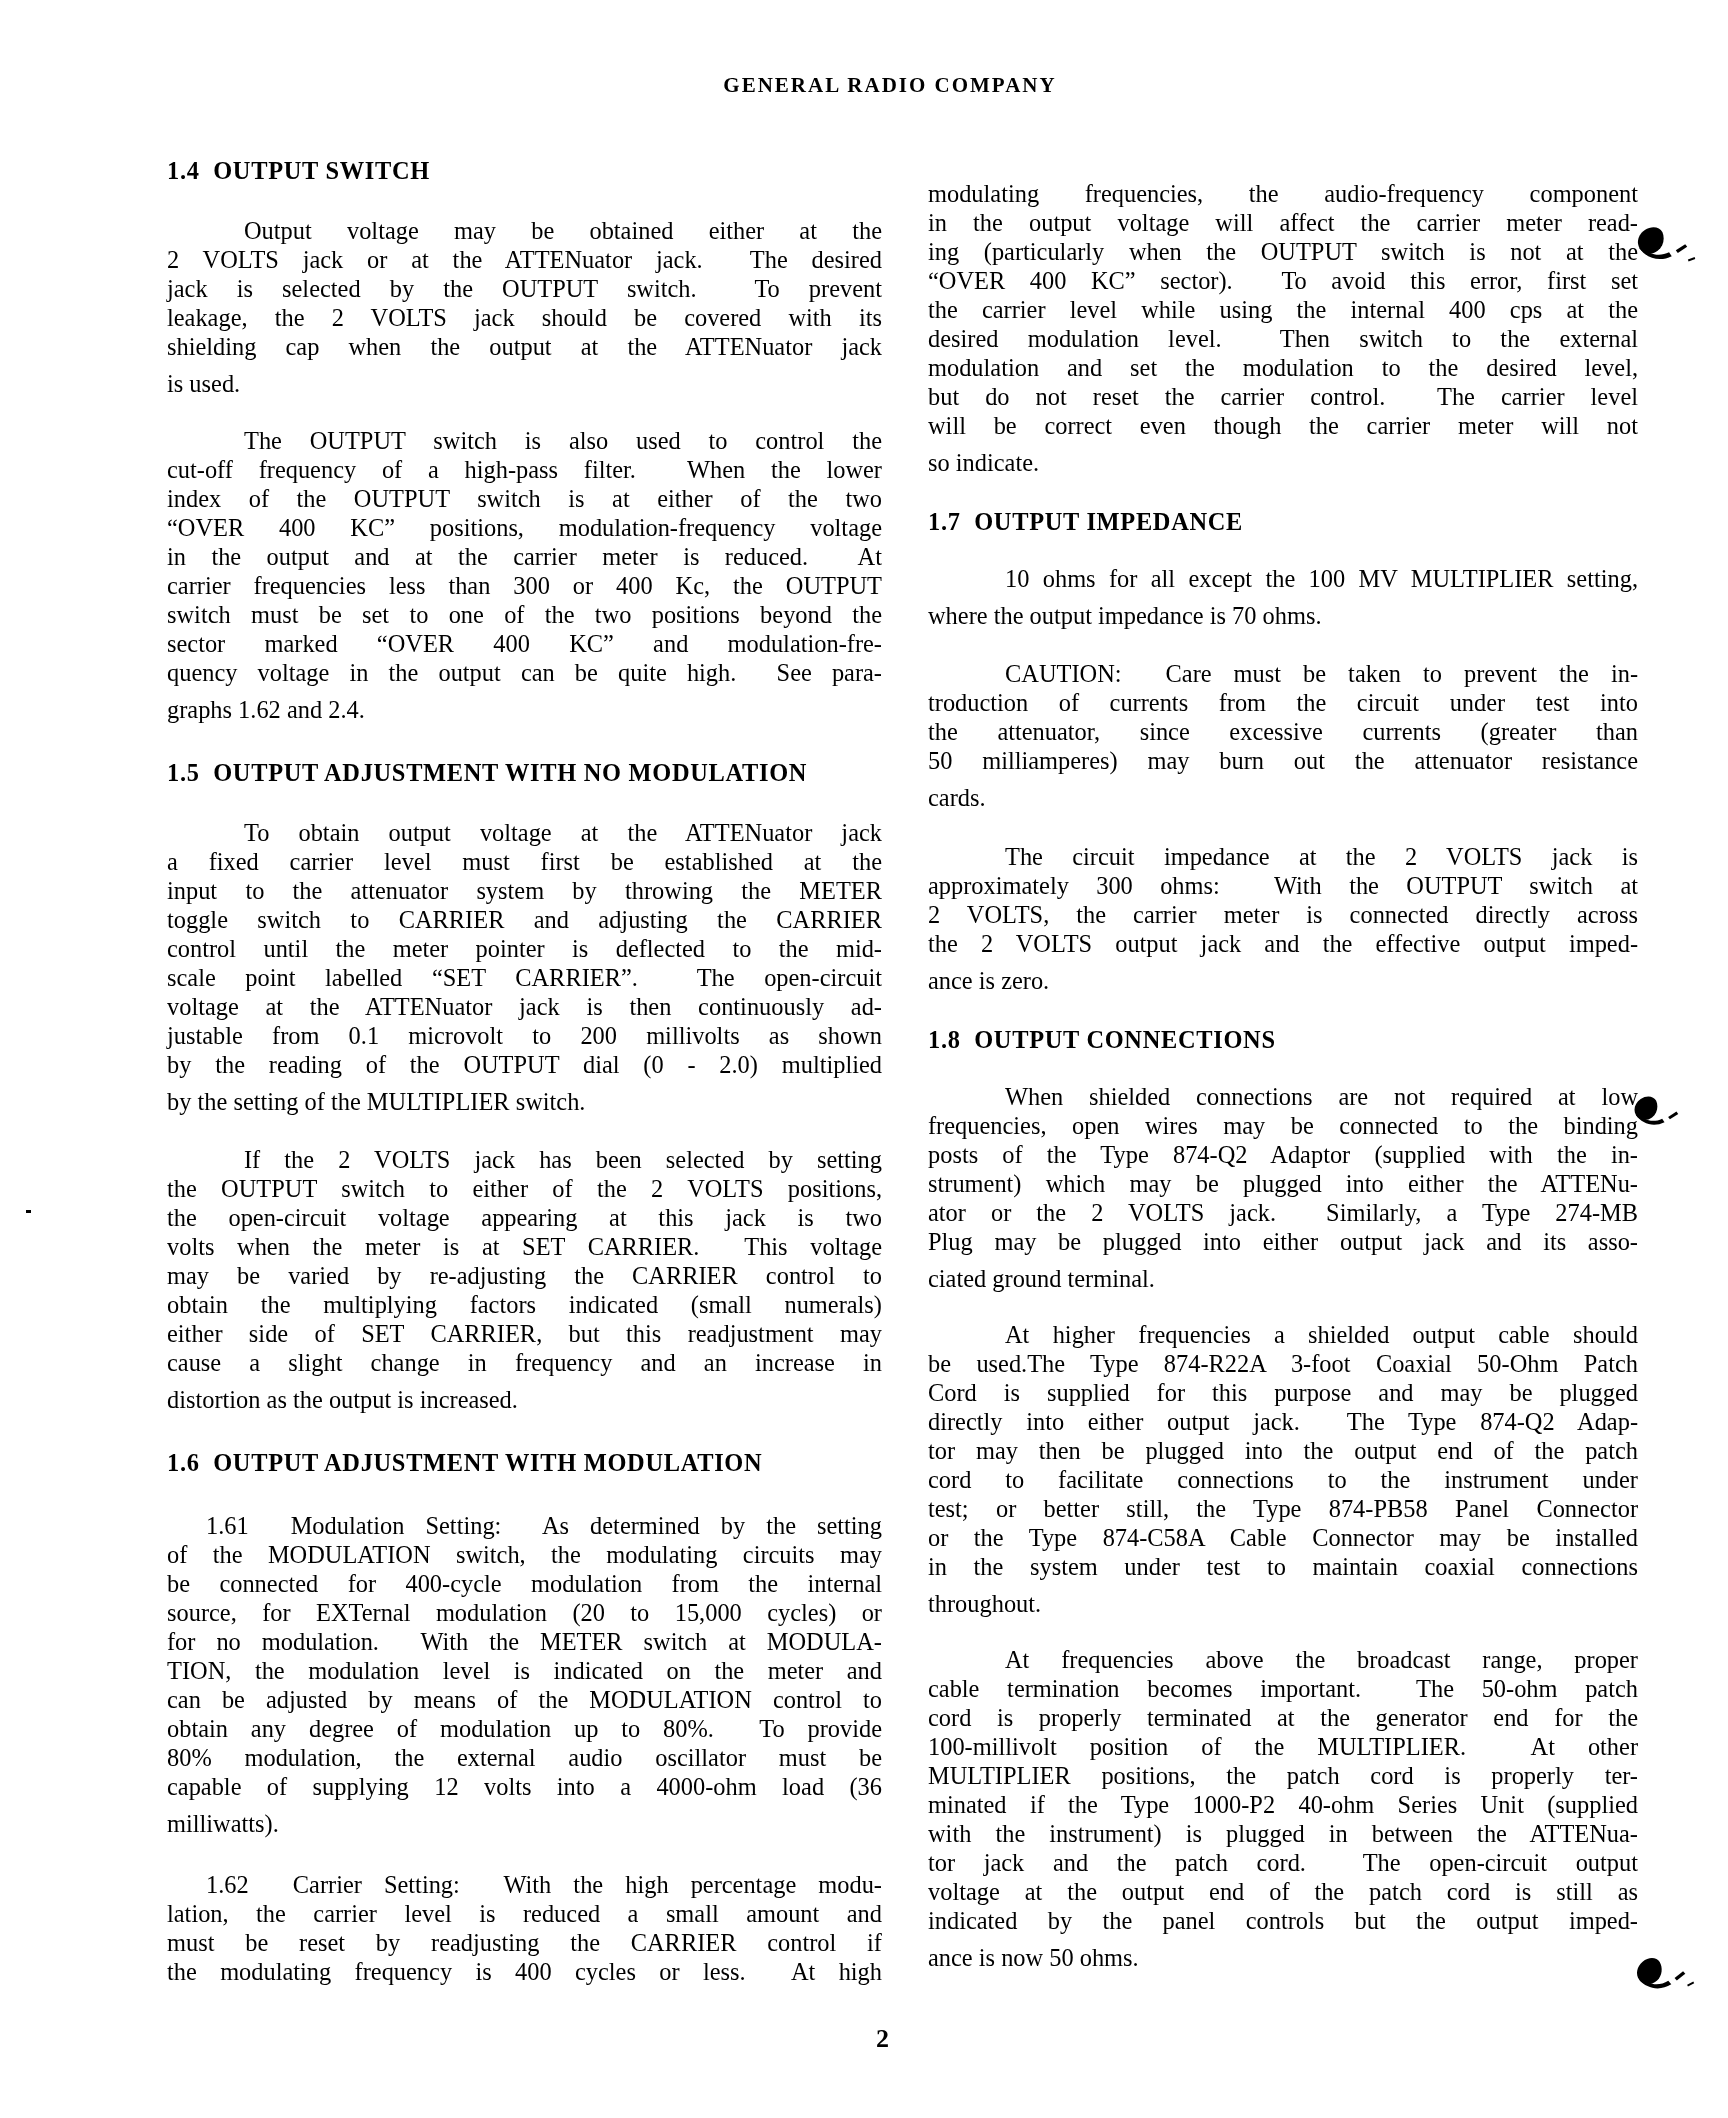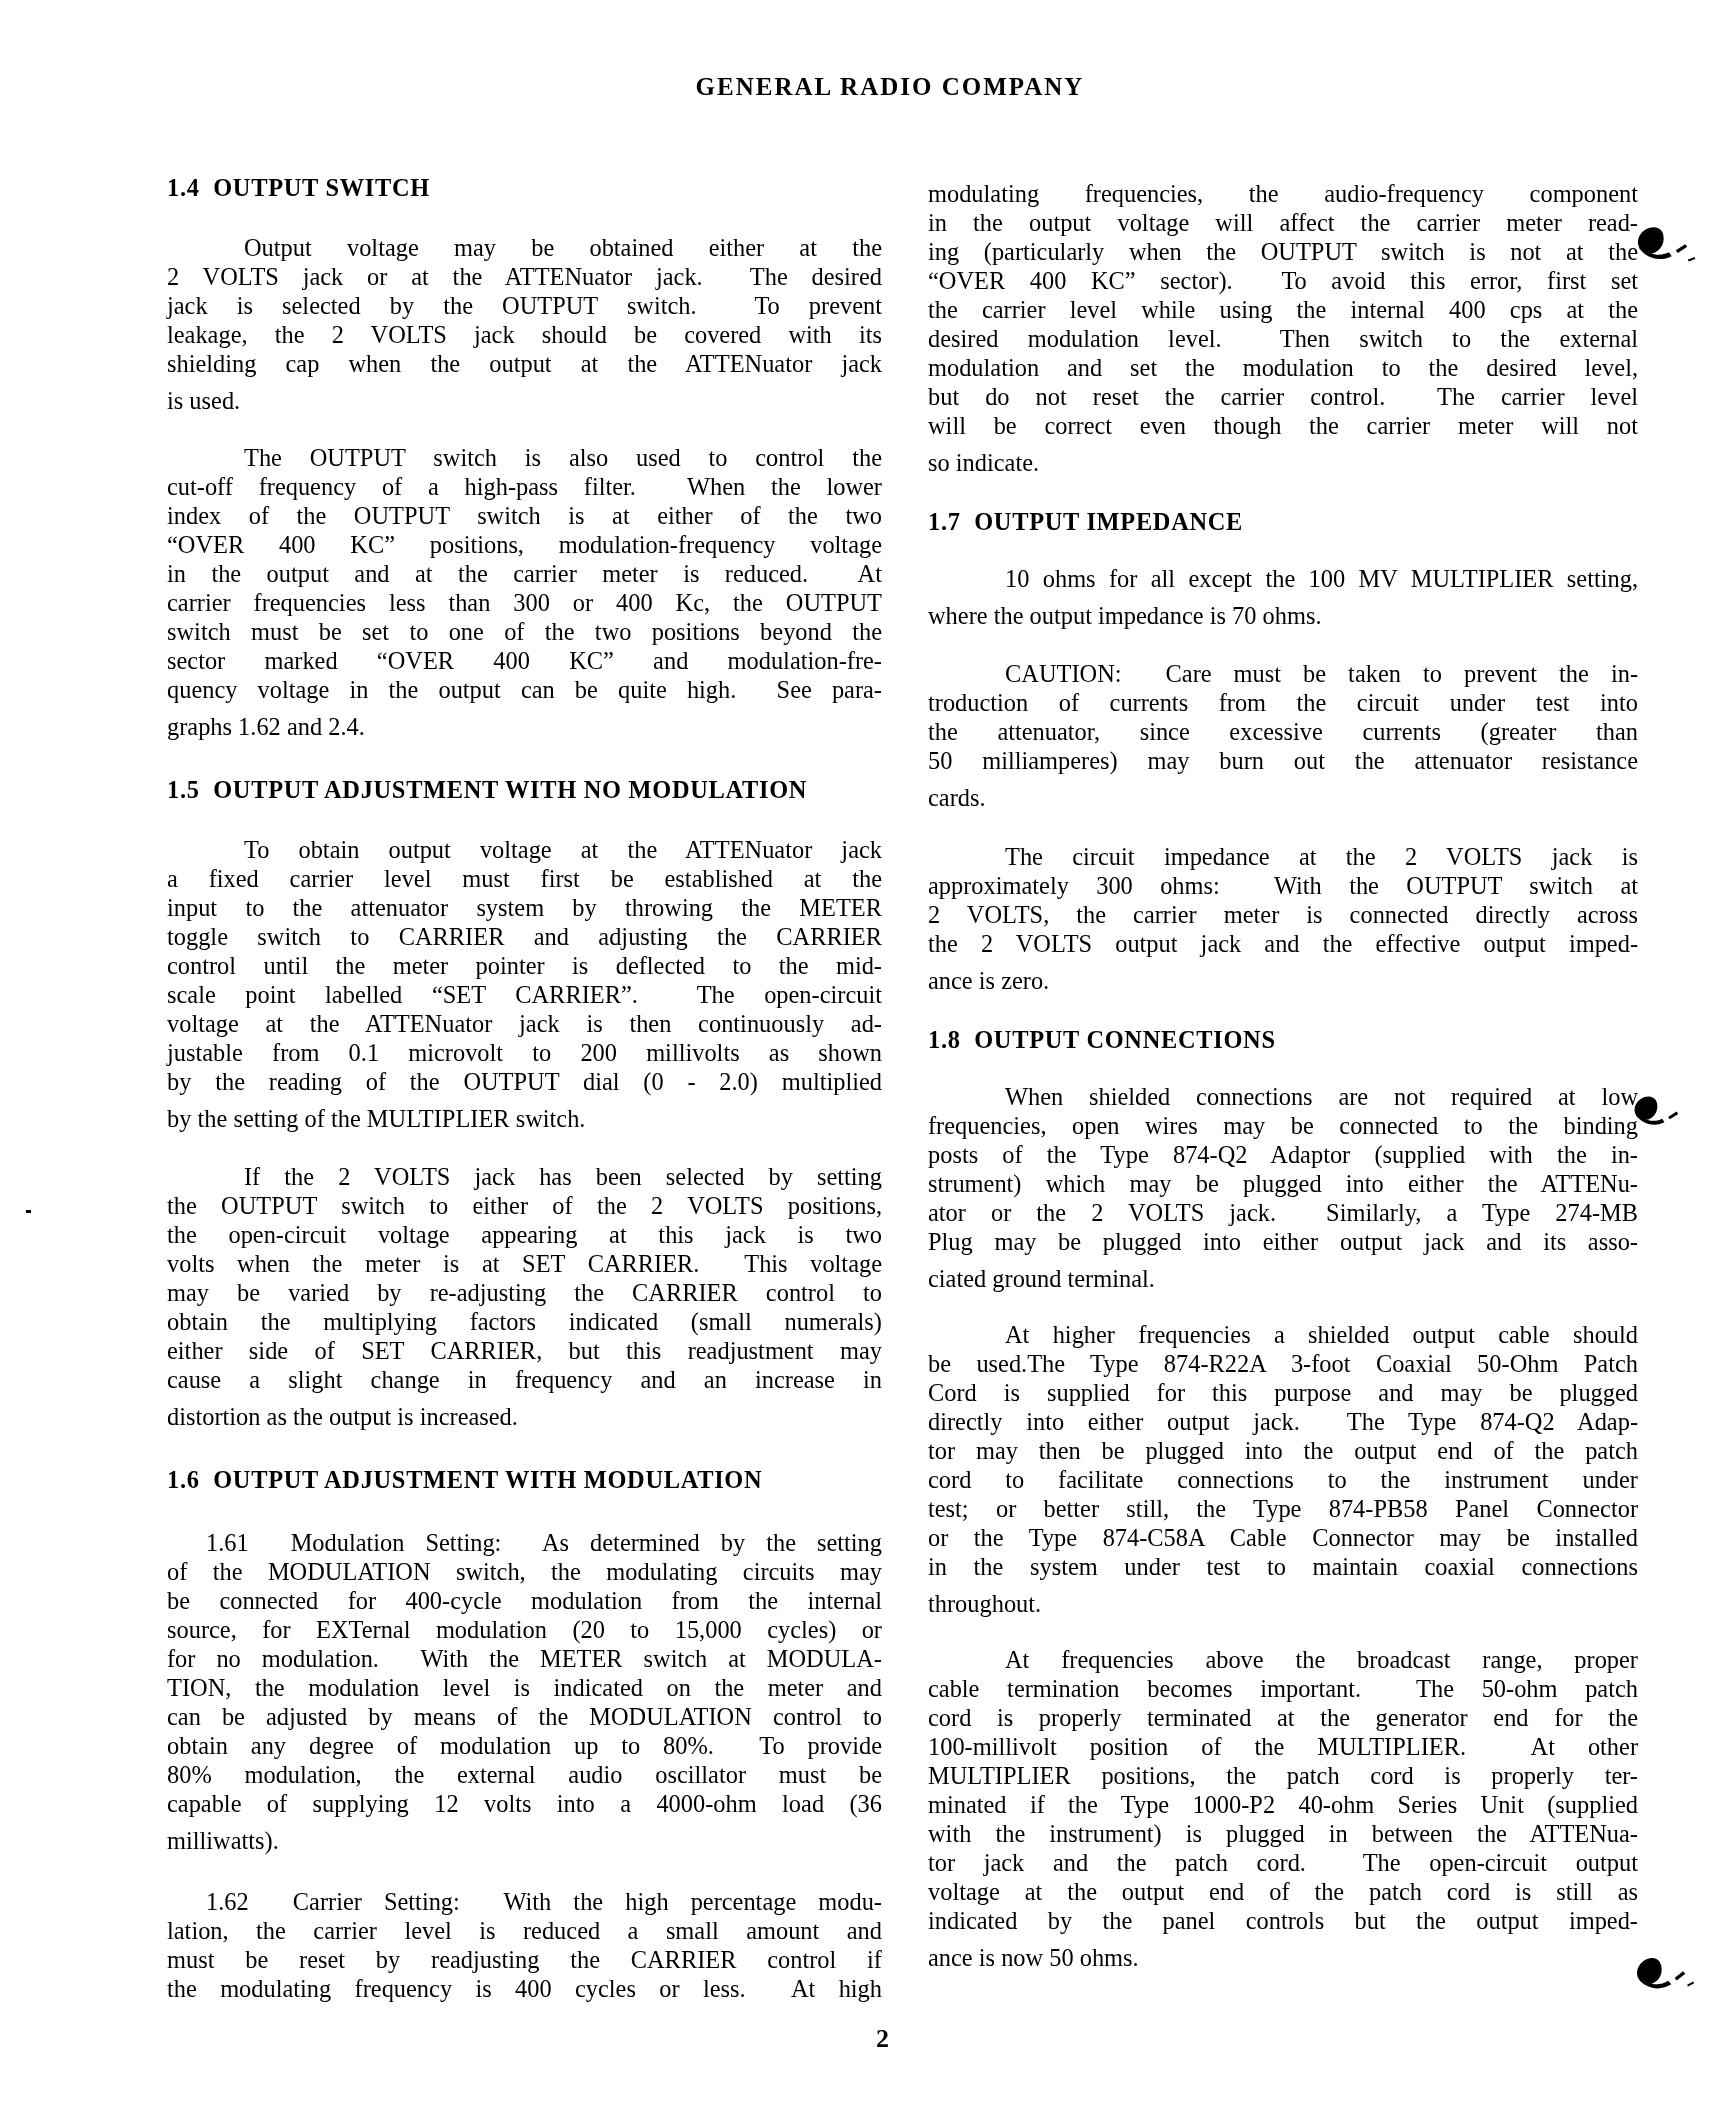--- a/index.html
+++ b/index.html
@@ -9,26 +9,26 @@
     position:relative;
     font-family:"Liberation Serif","DejaVu Serif",serif;
     color:#000000;
     -webkit-font-smoothing:antialiased;
   }
   .page { position:absolute; inset:0; background:#ffffff; overflow:hidden; }
 
   .header {
     position:absolute; top:73px; left:50%;
     transform:translateX(calc(-50% + 26px));
-    font-size:25px; font-weight:bold; letter-spacing:2px;
+    font-size:21px; font-weight:bold; letter-spacing:2px;
     white-space:pre;
   }
 
   .col { position:absolute; font-size:24.4px; line-height:29px; }
-  .col-left  { left:167px;  top:173px; width:715px; }
+  .col-left  { left:167px;  top:156px; width:715px; }
   .col-right { left:928px; top:179px; width:710px; }
 
   .sec-heading {
     font-weight:bold; letter-spacing:0.7px; white-space:pre;
     line-height:29px;
   }
 
   .para { text-align:justify; }
   .para .line {
     white-space:pre-wrap;

